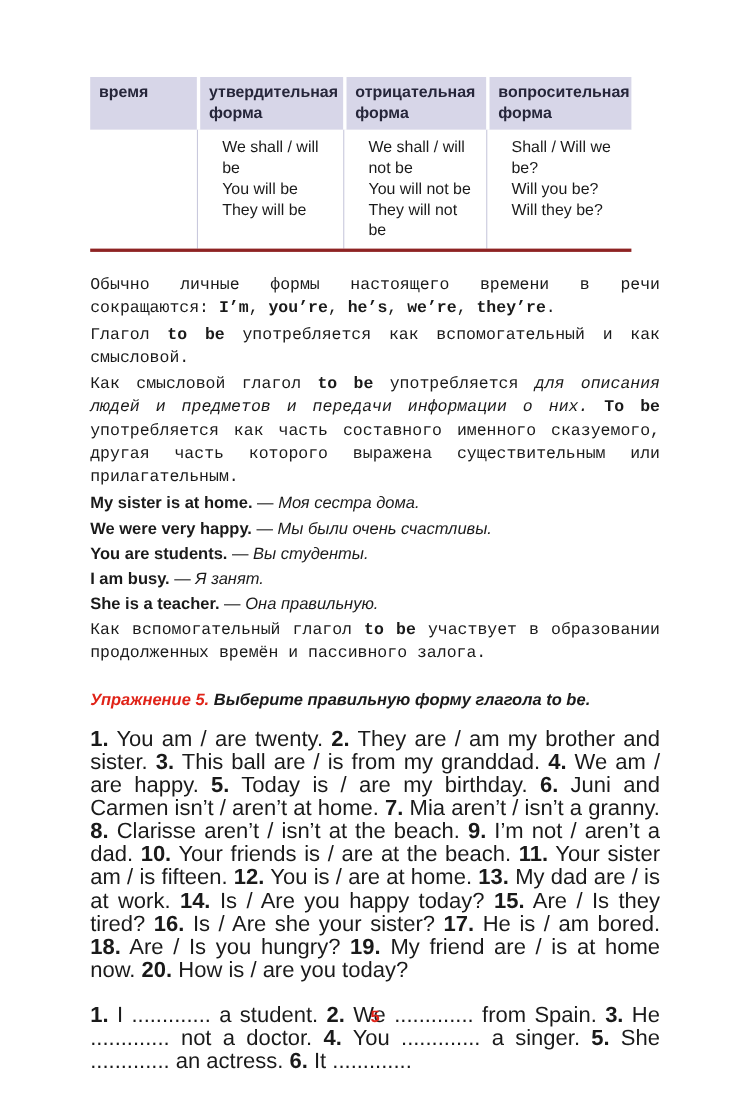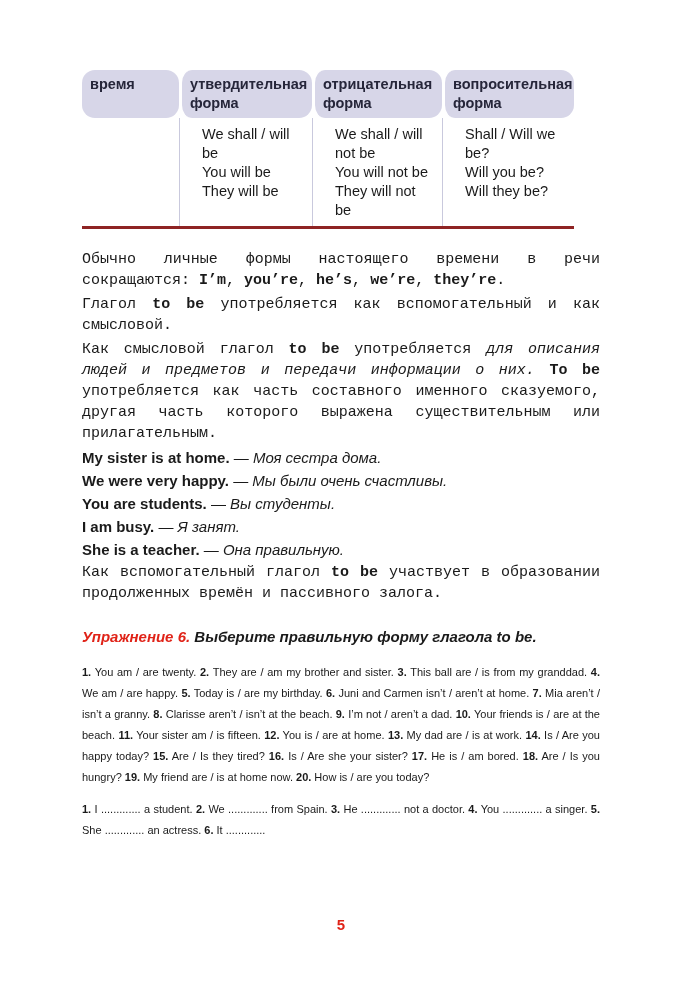--- a/index.html
+++ b/index.html
@@ -34,21 +34,20 @@
   .tbl col.c1{width:97px;}
   .tbl col.c2{width:133px;}
   .tbl col.c3{width:130px;}
   .tbl col.c4{width:132px;}
   .tbl th{
     background:var(--table-header-bg);
     color:var(--header-text);
     font-weight:bold;
     text-align:left;vertical-align:top;
     padding:5px 8px 5px 8px;
-    border-radius:13px;
   }
   .tbl th + th{border-left:3px solid #ffffff;}
   .tbl td{
     background:#ffffff;
     vertical-align:top;
     padding:7px 8px 6px 22px;
     white-space:pre-line;
   }
   .tbl td + td{border-left:1px solid var(--table-divider);}
   .tbl-underline{
@@ -72,21 +71,21 @@
   .red{color:var(--accent);}
   .exercise{width:518px;}
   .ex-title{
     margin-top:22px;
     font-size:15px;line-height:21px;
     font-weight:bold;font-style:italic;
     text-align:justify;
   }
   .ex-body{
     margin-top:0;
-    font-size:11px;line-height:21px;
+    font-size:20px;line-height:21px;
     text-align:justify;
   }
   .page-num{
     position:absolute;left:0;right:0;top:916px;
     text-align:center;
     color:var(--accent);
     font-weight:bold;
     font-size:15px;
   }
 </style>
@@ -137,21 +136,21 @@
     <p class="example"><span class="b">My sister is at home.</span><span> — </span><span class="i">Моя сестра дома.</span></p>
     <p class="example"><span class="b">We were very happy.</span><span> — </span><span class="i">Мы были очень счастливы.</span></p>
     <p class="example"><span class="b">You are students.</span><span> — </span><span class="i">Вы студенты.</span></p>
     <p class="example"><span class="b">I am busy.</span><span> — </span><span class="i">Я занят.</span></p>
     <p class="example"><span class="b">She is a teacher.</span><span> — </span><span class="i">Она правильную.</span></p>
 
     <p class="para"><span>Как вспомогательный глагол </span><span class="b">to be</span><span> участвует в образовании продолженных времён и пассивного залога.</span></p>
   </div>
 
   <div class="exercise">
-    <p class="ex-title"><span class="red">Упражнение 6.</span><span> Выберите правильную форму глагола to be.</span></p>
+    <p class="ex-title"><span class="red">Упражнение 5.</span><span> Выберите правильную форму глагола to be.</span></p>
     <p class="ex-body"><span class="b">1.</span><span> You am / are twenty. </span><span class="b">2.</span><span> They are / am my brother and sister. </span><span class="b">3.</span><span> This ball are / is from my granddad. </span><span class="b">4.</span><span> We am / are happy. </span><span class="b">5.</span><span> Today is / are my birthday. </span><span class="b">6.</span><span> Juni and Carmen isn’t / aren’t at home. </span><span class="b">7.</span><span> Mia aren’t / isn’t a granny. </span><span class="b">8.</span><span> Clarisse aren’t / isn’t at the beach. </span><span class="b">9.</span><span> I’m not / aren’t a dad. </span><span class="b">10.</span><span> Your friends is / are at the beach. </span><span class="b">11.</span><span> Your sister am / is fifteen. </span><span class="b">12.</span><span> You is / are at home. </span><span class="b">13.</span><span> My dad are / is at work. </span><span class="b">14.</span><span> Is / Are you happy today? </span><span class="b">15.</span><span> Are / Is they tired? </span><span class="b">16.</span><span> Is / Are she your sister? </span><span class="b">17.</span><span> He is / am bored. </span><span class="b">18.</span><span> Are / Is you hungry? </span><span class="b">19.</span><span> My friend are / is at home now. </span><span class="b">20.</span><span> How is / are you today?</span></p>
   </div>
 
   <div class="exercise">
     <p class="ex-body"><span class="b">1.</span><span> I ............. a student. </span><span class="b">2.</span><span> We ............. from Spain. </span><span class="b">3.</span><span> He ............. not a doctor. </span><span class="b">4.</span><span> You ............. a singer. </span><span class="b">5.</span><span> She ............. an actress. </span><span class="b">6.</span><span> It .............</span></p>
   </div>
 
   <div class="page-num">5</div>
 
 </div>

